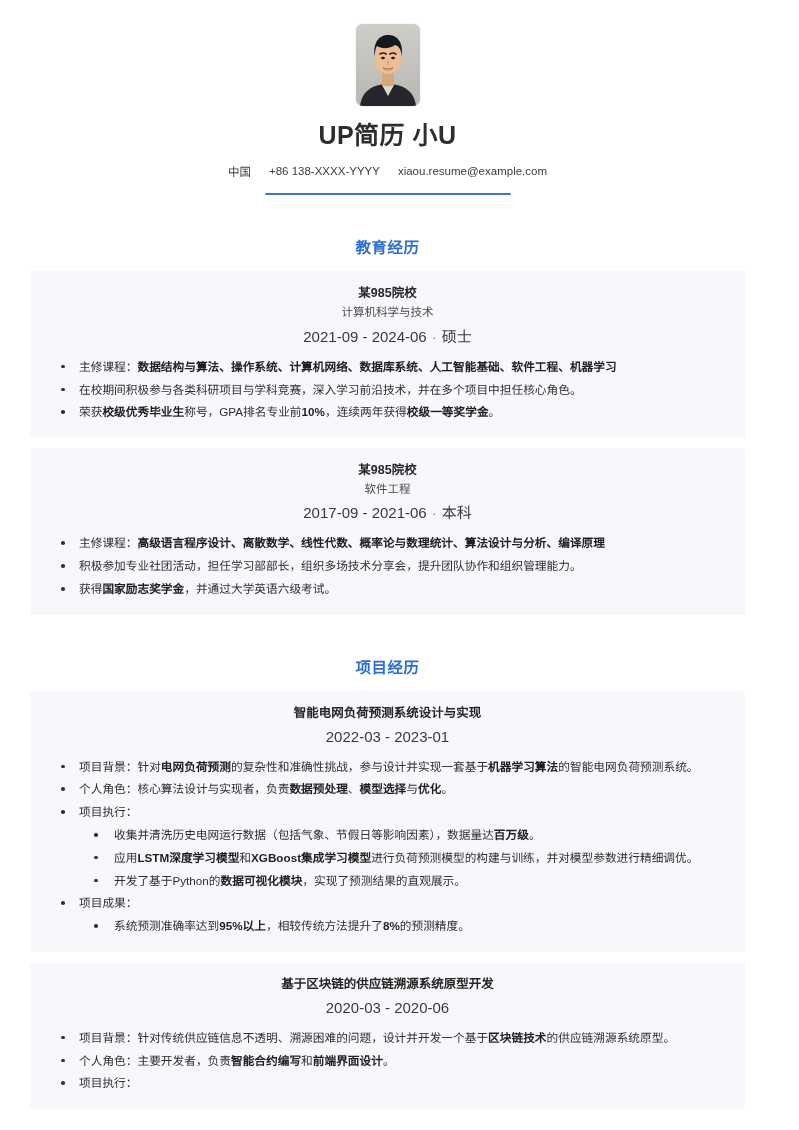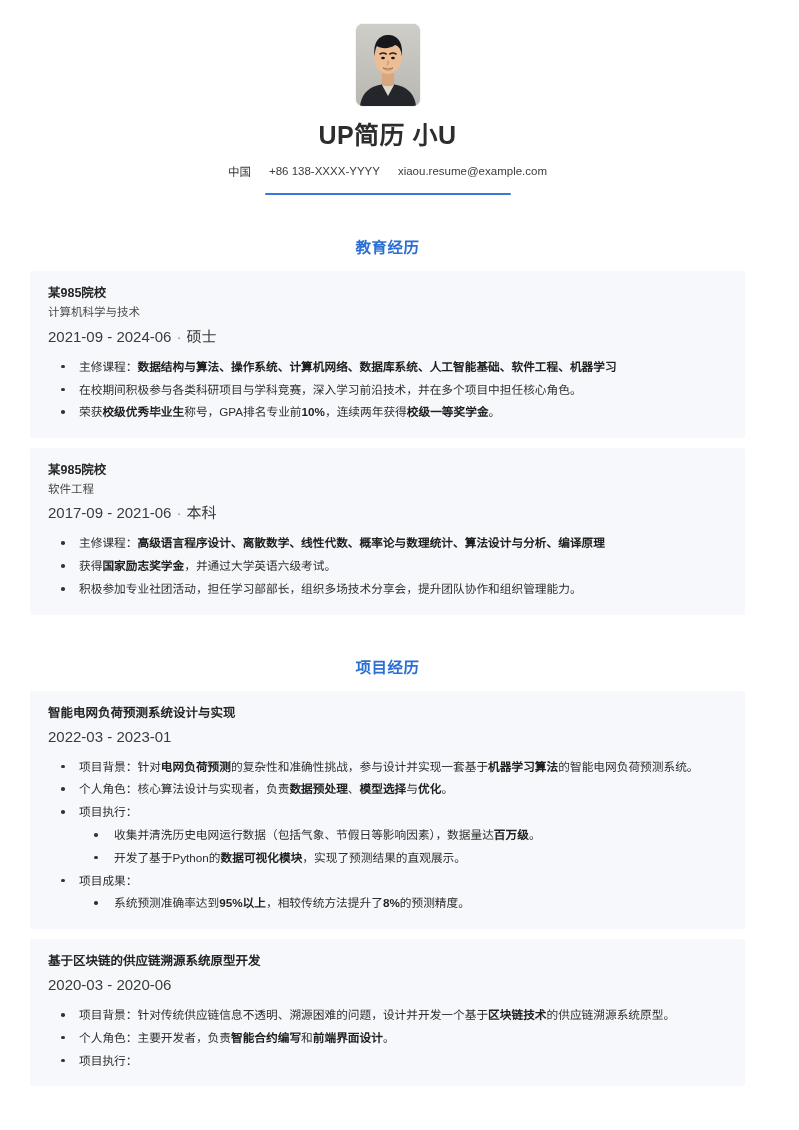--- a/index.html
+++ b/index.html
@@ -81,21 +81,21 @@
   }
 
   .card {
     background: #f7f8fb;
     margin: 0 30px 10px 30px;
     padding: 13px 18px 14px 18px;
     border-radius: 2px;
   }
   .card:last-child { margin-bottom: 0; }
 
-  .entry-head { margin-bottom: 6px; }
+  .entry-head { text-align: center; margin-bottom: 6px; }
   .entry-org {
     font-size: 12.5px;
     font-weight: 700;
     color: #262626;
     line-height: 1.5;
   }
   .entry-major {
     font-size: 11.5px;
     color: #4a4a4a;
     line-height: 1.7;
@@ -222,37 +222,38 @@
           </ul>
         </div>
         <div class="card">
           <div class="entry-head">
             <div class="entry-org">某985院校</div>
             <div class="entry-major">软件工程</div>
             <div class="entry-meta"><span>2017-09 - 2021-06</span><span class="dot-sep">·</span><span>本科</span></div>
           </div>
           <ul class="bullets">
             <li><span>主修课程：<b>高级语言程序设计、离散数学、线性代数、概率论与数理统计、算法设计与分析、编译原理</b></span></li>
+            <li><span>积极参加专业社团活动，担任学习部部长，组织多场技术分享会，提升团队协作和组织管理能力。</span></li>
             <li><span>获得<b>国家励志奖学金</b>，并通过大学英语六级考试。</span></li>
-            <li><span>积极参加专业社团活动，担任学习部部长，组织多场技术分享会，提升团队协作和组织管理能力。</span></li>
           </ul>
         </div>
       </div>
       <div class="section">
         <div class="section-title">项目经历</div>
         <div class="card">
           <div class="entry-head">
             <div class="entry-org">智能电网负荷预测系统设计与实现</div>
             <div class="entry-meta"><span>2022-03 - 2023-01</span></div>
           </div>
           <ul class="bullets">
             <li><span>项目背景：针对<b>电网负荷预测</b>的复杂性和准确性挑战，参与设计并实现一套基于<b>机器学习算法</b>的智能电网负荷预测系统。</span></li>
             <li><span>个人角色：核心算法设计与实现者，负责<b>数据预处理</b>、<b>模型选择</b>与<b>优化</b>。</span></li>
             <li><span>项目执行：</span><ul class="sub">
                 <li><span>收集并清洗历史电网运行数据（包括气象、节假日等影响因素），数据量达<b>百万级</b>。</span></li>
+                <li><span>应用<b>LSTM深度学习模型</b>和<b>XGBoost集成学习模型</b>进行负荷预测模型的构建与训练，并对模型参数进行精细调优。</span></li>
                 <li><span>开发了基于Python的<b>数据可视化模块</b>，实现了预测结果的直观展示。</span></li>
               </ul></li>
             <li><span>项目成果：</span><ul class="sub">
                 <li><span>系统预测准确率达到<b>95%以上</b>，相较传统方法提升了<b>8%</b>的预测精度。</span></li>
               </ul></li>
           </ul>
         </div>
         <div class="card">
           <div class="entry-head">
             <div class="entry-org">基于区块链的供应链溯源系统原型开发</div>

